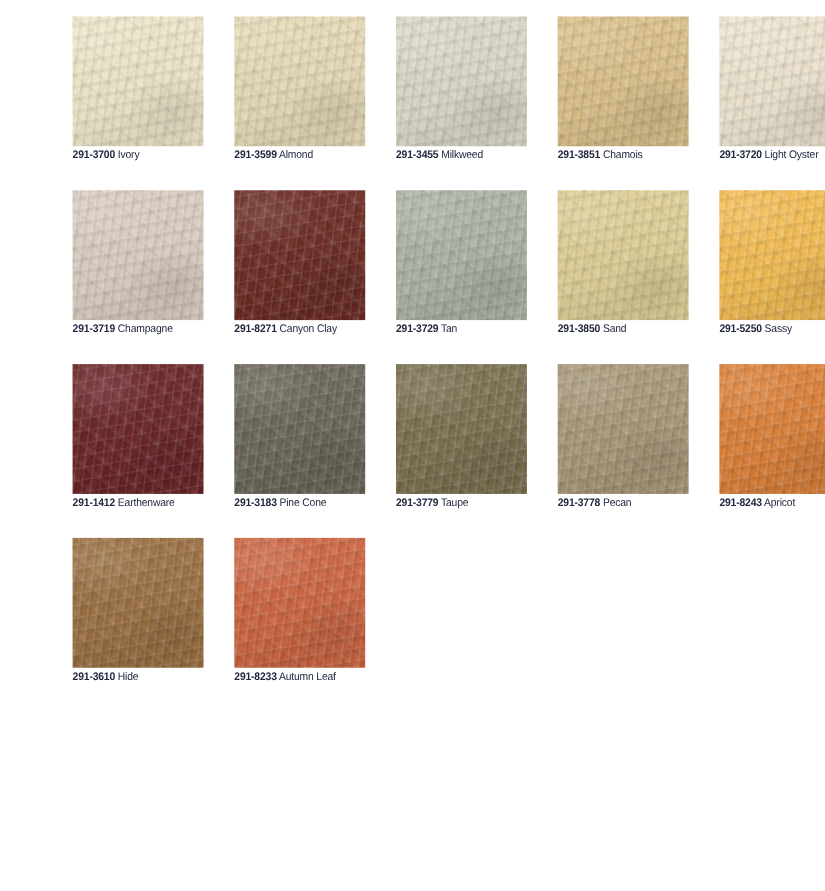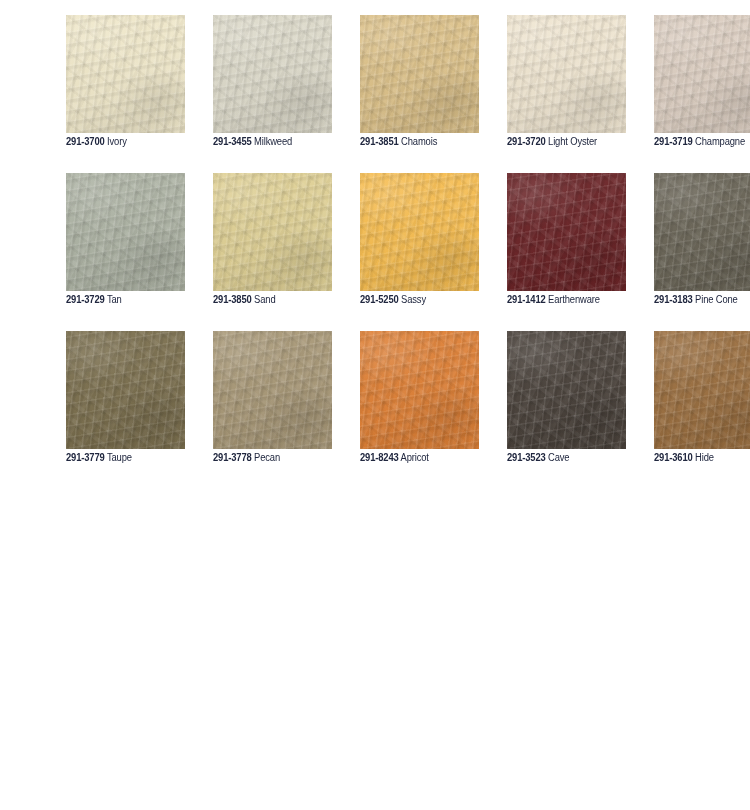--- a/index.html
+++ b/index.html
@@ -125,36 +125,44 @@
 </style>
 </head>
 <body style="background: rgb(255, 255, 255);">
 
 <div id="swatch-grid">
     <div class="swatch-cell">
       <div class="swatch-chip" style="background-color: rgb(239, 231, 201);"></div>
       <div class="swatch-label" style="color: rgb(32, 39, 63);"><span class="swatch-code">291-3700</span> <span class="swatch-name">Ivory</span></div>
     </div>
     <div class="swatch-cell">
+      <div class="swatch-chip" style="background-color: rgb(231, 219, 183);"></div>
+      <div class="swatch-label" style="color: rgb(32, 39, 63);"><span class="swatch-code">291-3599</span> <span class="swatch-name">Almond</span></div>
+    </div>
+    <div class="swatch-cell">
       <div class="swatch-chip" style="background-color: rgb(220, 217, 201);"></div>
       <div class="swatch-label" style="color: rgb(32, 39, 63);"><span class="swatch-code">291-3455</span> <span class="swatch-name">Milkweed</span></div>
     </div>
     <div class="swatch-cell">
       <div class="swatch-chip" style="background-color: rgb(220, 193, 137);"></div>
       <div class="swatch-label" style="color: rgb(32, 39, 63);"><span class="swatch-code">291-3851</span> <span class="swatch-name">Chamois</span></div>
     </div>
     <div class="swatch-cell">
       <div class="swatch-chip" style="background-color: rgb(239, 229, 208);"></div>
       <div class="swatch-label" style="color: rgb(32, 39, 63);"><span class="swatch-code">291-3720</span> <span class="swatch-name">Light Oyster</span></div>
     </div>
     <div class="swatch-cell">
       <div class="swatch-chip" style="background-color: rgb(220, 206, 193);"></div>
       <div class="swatch-label" style="color: rgb(32, 39, 63);"><span class="swatch-code">291-3719</span> <span class="swatch-name">Champagne</span></div>
     </div>
     <div class="swatch-cell">
+      <div class="swatch-chip" style="background-color: rgb(107, 42, 34);"></div>
+      <div class="swatch-label" style="color: rgb(32, 39, 63);"><span class="swatch-code">291-8271</span> <span class="swatch-name">Canyon Clay</span></div>
+    </div>
+    <div class="swatch-cell">
       <div class="swatch-chip" style="background-color: rgb(173, 179, 164);"></div>
       <div class="swatch-label" style="color: rgb(32, 39, 63);"><span class="swatch-code">291-3729</span> <span class="swatch-name">Tan</span></div>
     </div>
     <div class="swatch-cell">
       <div class="swatch-chip" style="background-color: rgb(223, 208, 149);"></div>
       <div class="swatch-label" style="color: rgb(32, 39, 63);"><span class="swatch-code">291-3850</span> <span class="swatch-name">Sand</span></div>
     </div>
     <div class="swatch-cell">
       <div class="swatch-chip" style="background-color: rgb(246, 189, 81);"></div>
       <div class="swatch-label" style="color: rgb(32, 39, 63);"><span class="swatch-code">291-5250</span> <span class="swatch-name">Sassy</span></div>
@@ -173,20 +181,20 @@
     </div>
     <div class="swatch-cell">
       <div class="swatch-chip" style="background-color: rgb(168, 152, 119);"></div>
       <div class="swatch-label" style="color: rgb(32, 39, 63);"><span class="swatch-code">291-3778</span> <span class="swatch-name">Pecan</span></div>
     </div>
     <div class="swatch-cell">
       <div class="swatch-chip" style="background-color: rgb(222, 128, 54);"></div>
       <div class="swatch-label" style="color: rgb(32, 39, 63);"><span class="swatch-code">291-8243</span> <span class="swatch-name">Apricot</span></div>
     </div>
     <div class="swatch-cell">
-      <div class="swatch-chip" style="background-color: rgb(74, 66, 59);"></div>
-      <div class="swatch-label" style="color: rgb(32, 39, 63);"><span class="swatch-code">291-3523</span> <span class="swatch-name">Cave</span></div>
-    </div>
-    <div class="swatch-cell">
       <div class="swatch-chip" style="background-color: rgb(155, 111, 64);"></div>
       <div class="swatch-label" style="color: rgb(32, 39, 63);"><span class="swatch-code">291-3610</span> <span class="swatch-name">Hide</span></div>
     </div>
+    <div class="swatch-cell">
+      <div class="swatch-chip" style="background-color: rgb(206, 100, 64);"></div>
+      <div class="swatch-label" style="color: rgb(32, 39, 63);"><span class="swatch-code">291-8233</span> <span class="swatch-name">Autumn Leaf</span></div>
+    </div>
   </div>
 
 </body></html>

